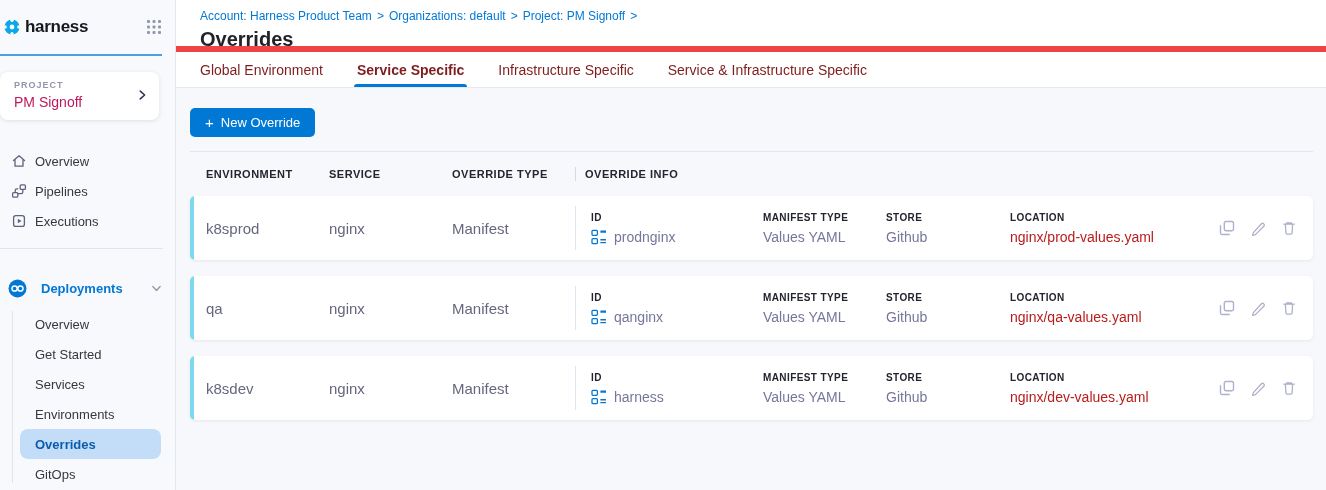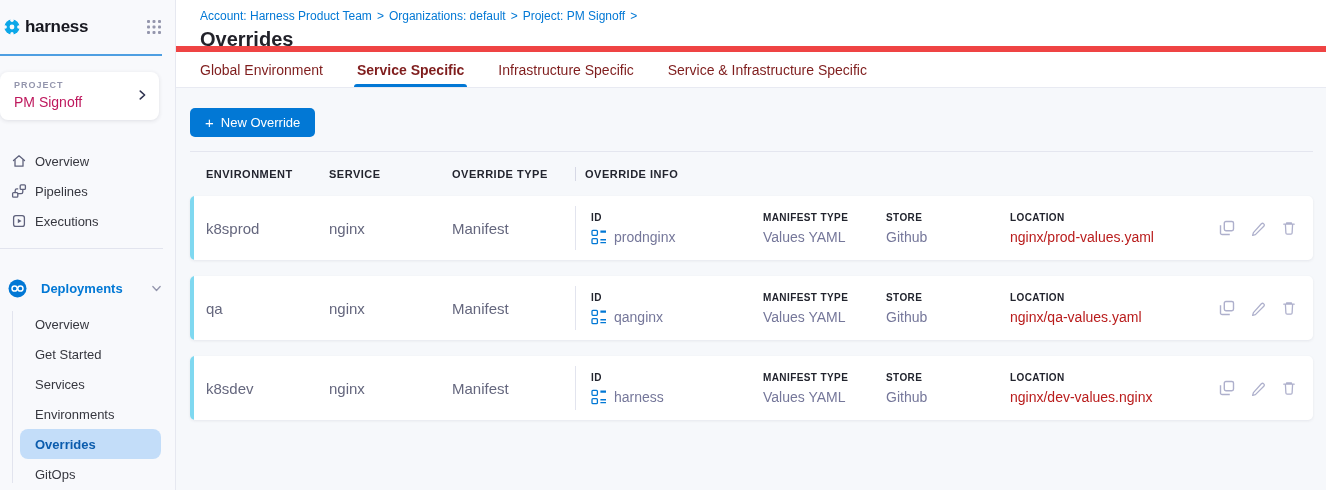--- a/index.html
+++ b/index.html
@@ -370,21 +370,21 @@
           <div class="info-cell">
             <div class="mini-label">MANIFEST TYPE</div>
             <div class="mini-value">Values YAML</div>
           </div>
           <div class="info-cell">
             <div class="mini-label">STORE</div>
             <div class="mini-value">Github</div>
           </div>
           <div class="info-cell">
             <div class="mini-label">LOCATION</div>
-            <div class="mini-value dark">nginx/dev-values.nginx</div>
+            <div class="mini-value dark">nginx/dev-values.yaml</div>
           </div>
           <div class="actions">
             <span class="action-icon">
               <svg width="16" height="16" viewBox="0 0 16 16" fill="none" stroke="currentColor" stroke-width="1.4" stroke-linejoin="round">
                 <rect x="5.3" y="1.5" width="9.2" height="9.2" rx="1.6"></rect>
                 <path d="M10.8 14.5 H3.1 A1.6 1.6 0 0 1 1.5 12.9 V5.2"></path>
               </svg>
             </span>
             <span class="action-icon">
               <svg width="16" height="16" viewBox="0 0 16 16" fill="none" stroke="currentColor" stroke-width="1.3" stroke-linejoin="round">

